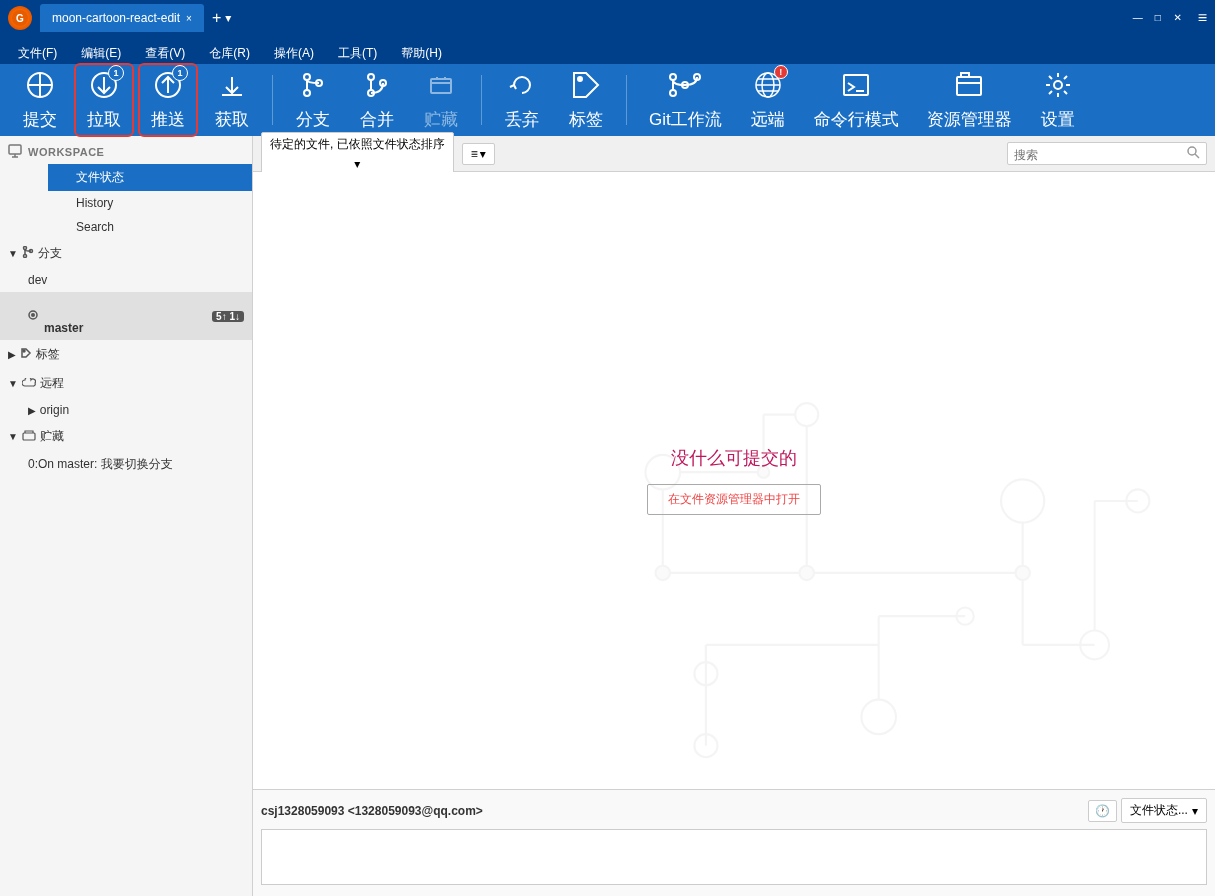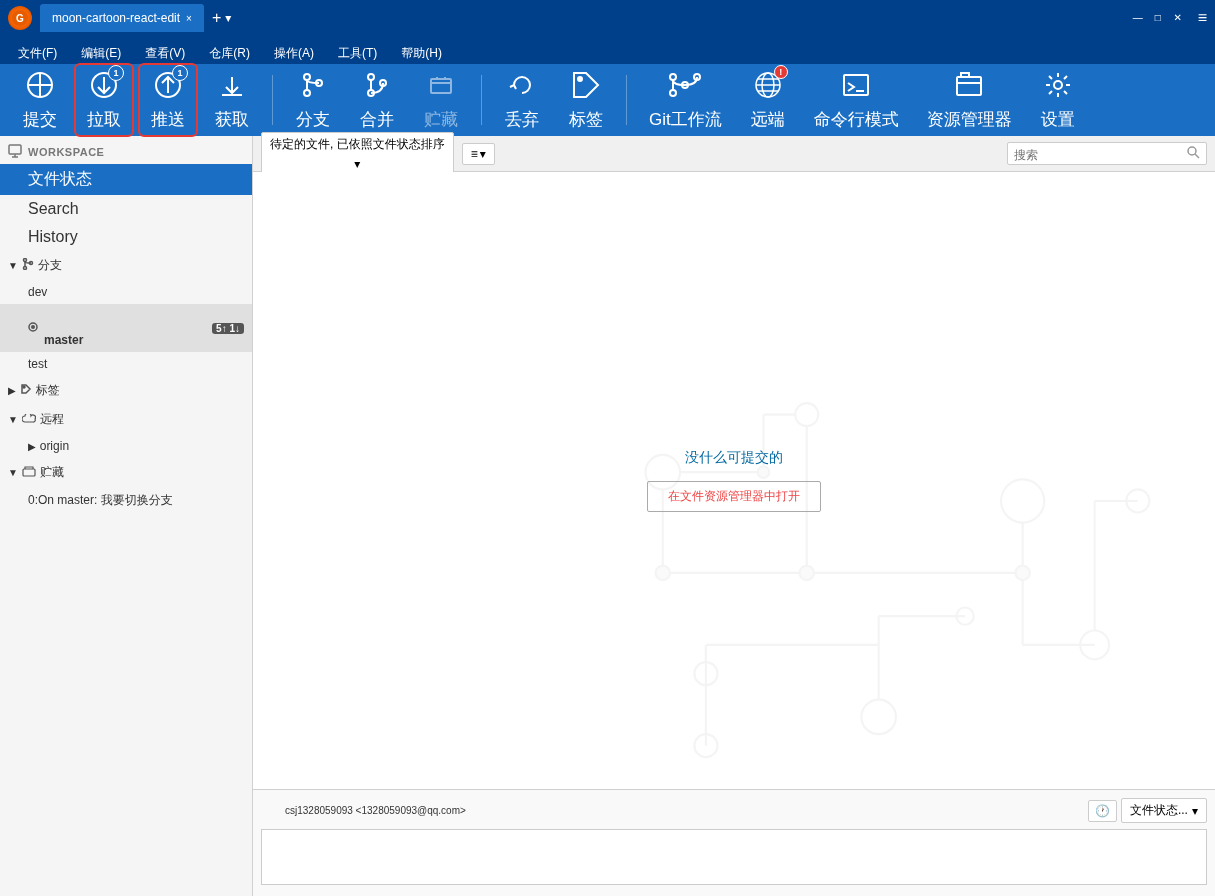--- a/index.html
+++ b/index.html
@@ -105,21 +105,21 @@
     
     .sidebar {
       width: 253px;
       background: #f5f5f5;
       border-right: 1px solid #d0d0d0;
       overflow-y: auto;
       flex-shrink: 0;
     }
     .sidebar-item {
       padding: 5px 8px 5px 28px;
-      cursor: pointer; font-size: 16px; color: #333;
+      cursor: pointer; font-size: 12px; color: #333; margin-left: 48px;
     }
     .sidebar-item.active {
       background: #1a6fc4; color: white;
     }
     .sidebar-branch-item {
       padding: 5px 8px 5px 28px;
       display: flex; align-items: center;
       cursor: pointer; font-size: 12px; color: #333;
     }
     .sidebar-branch-item.active {
@@ -169,21 +169,21 @@
       border: none; outline: none; font-size: 12px; flex: 1; background: transparent;
     }
 
     
     .empty-state {
       flex: 1;
       display: flex; flex-direction: column;
       align-items: center; justify-content: center;
       background: white; position: relative; overflow: hidden;
     }
-    .empty-state-text { color: #0369a1; font-size: 14px; margin-bottom: 14px; }
+    .empty-state-text { color: #be185d; font-size: 18px; margin-bottom: 14px; }
     .open-explorer-btn {
       border: 1px solid #aaa; background: white; padding: 6px 20px;
       cursor: pointer; font-size: 12px; border-radius: 2px; color: #ef4444; font-family: Liberation Mono, monospace;
     }
 
     
     .circuit-bg {
       position: absolute; bottom: 0; right: 0; width: 70%; height: 70%;
       opacity: 0.12;
     }
@@ -191,21 +191,21 @@
     
     .bottom-area {
       border-top: 1px solid #d0d0d0;
       background: #f9f9f9;
       padding: 8px;
     }
     .commit-author {
       display: flex; align-items: center; justify-content: space-between;
       margin-bottom: 6px;
     }
-    .commit-author-name { font-size: 10px; color: #333; font-weight: normal; margin-left: 24px; }
+    .commit-author-name { font-size: 12px; color: #333; font-weight: bold; }
     .commit-options-btn {
       border: 1px solid #ccc; background: white; padding: 3px 8px;
       cursor: pointer; font-size: 12px; border-radius: 2px;
       display: flex; align-items: center; gap: 4px;
     }
     .commit-history-btn {
       border: 1px solid #ccc; background: white; padding: 3px 6px;
       cursor: pointer; font-size: 12px; border-radius: 2px; margin-right: 4px;
     }
     .commit-message-box {
@@ -449,24 +449,24 @@
           <line x1="7" y1="10" x2="7" y2="13"></line>
         </svg>
       </span>
       <span>WORKSPACE</span>
     </div>
 
     <div class="sidebar-item active">
       <span>文件状态</span>
     </div>
     <div class="sidebar-item">
+      <span>History</span>
+    </div>
+    <div class="sidebar-item">
       <span>Search</span>
-    </div>
-    <div class="sidebar-item">
-      <span>History</span>
     </div>
 
     <div class="sidebar-group">
       <span class="caret">▼</span>
       <span style="margin-right:4px;">
         <svg width="12" height="12" viewBox="0 0 12 12" fill="none" stroke="#555" stroke-width="1.5">
           <circle cx="3" cy="2" r="1.5"></circle>
           <circle cx="3" cy="10" r="1.5"></circle>
           <circle cx="9" cy="5" r="1.5"></circle>
           <line x1="3" y1="3.5" x2="3" y2="8.5"></line>
@@ -481,23 +481,20 @@
     </div>
     <div class="sidebar-branch-item active" style="background:#e0e0e0;">
       <span style="margin-right:6px;">
         <svg width="10" height="10" viewBox="0 0 10 10">
           <circle cx="5" cy="5" r="4" fill="none" stroke="#555" stroke-width="1.5"></circle>
           <circle cx="5" cy="5" r="2" fill="#555"></circle>
         </svg>
       </span>
       <span style="font-weight:bold;margin-top:24px;">master</span>
       <span class="branch-badge">5↑ 1↓</span>
-    </div>
-    <div class="sidebar-branch-item">
-      <span>test</span>
     </div>
 
     <div class="sidebar-group">
       <span class="caret">▶</span>
       <span style="margin-right:4px;">
         <svg width="12" height="12" viewBox="0 0 12 12" fill="none" stroke="#555" stroke-width="1.5">
           <path d="M2 2 L6 2 L10 6 L6 10 L2 10 Z"></path>
           <circle cx="4" cy="4" r="1" fill="#555"></circle>
         </svg>
       </span>

